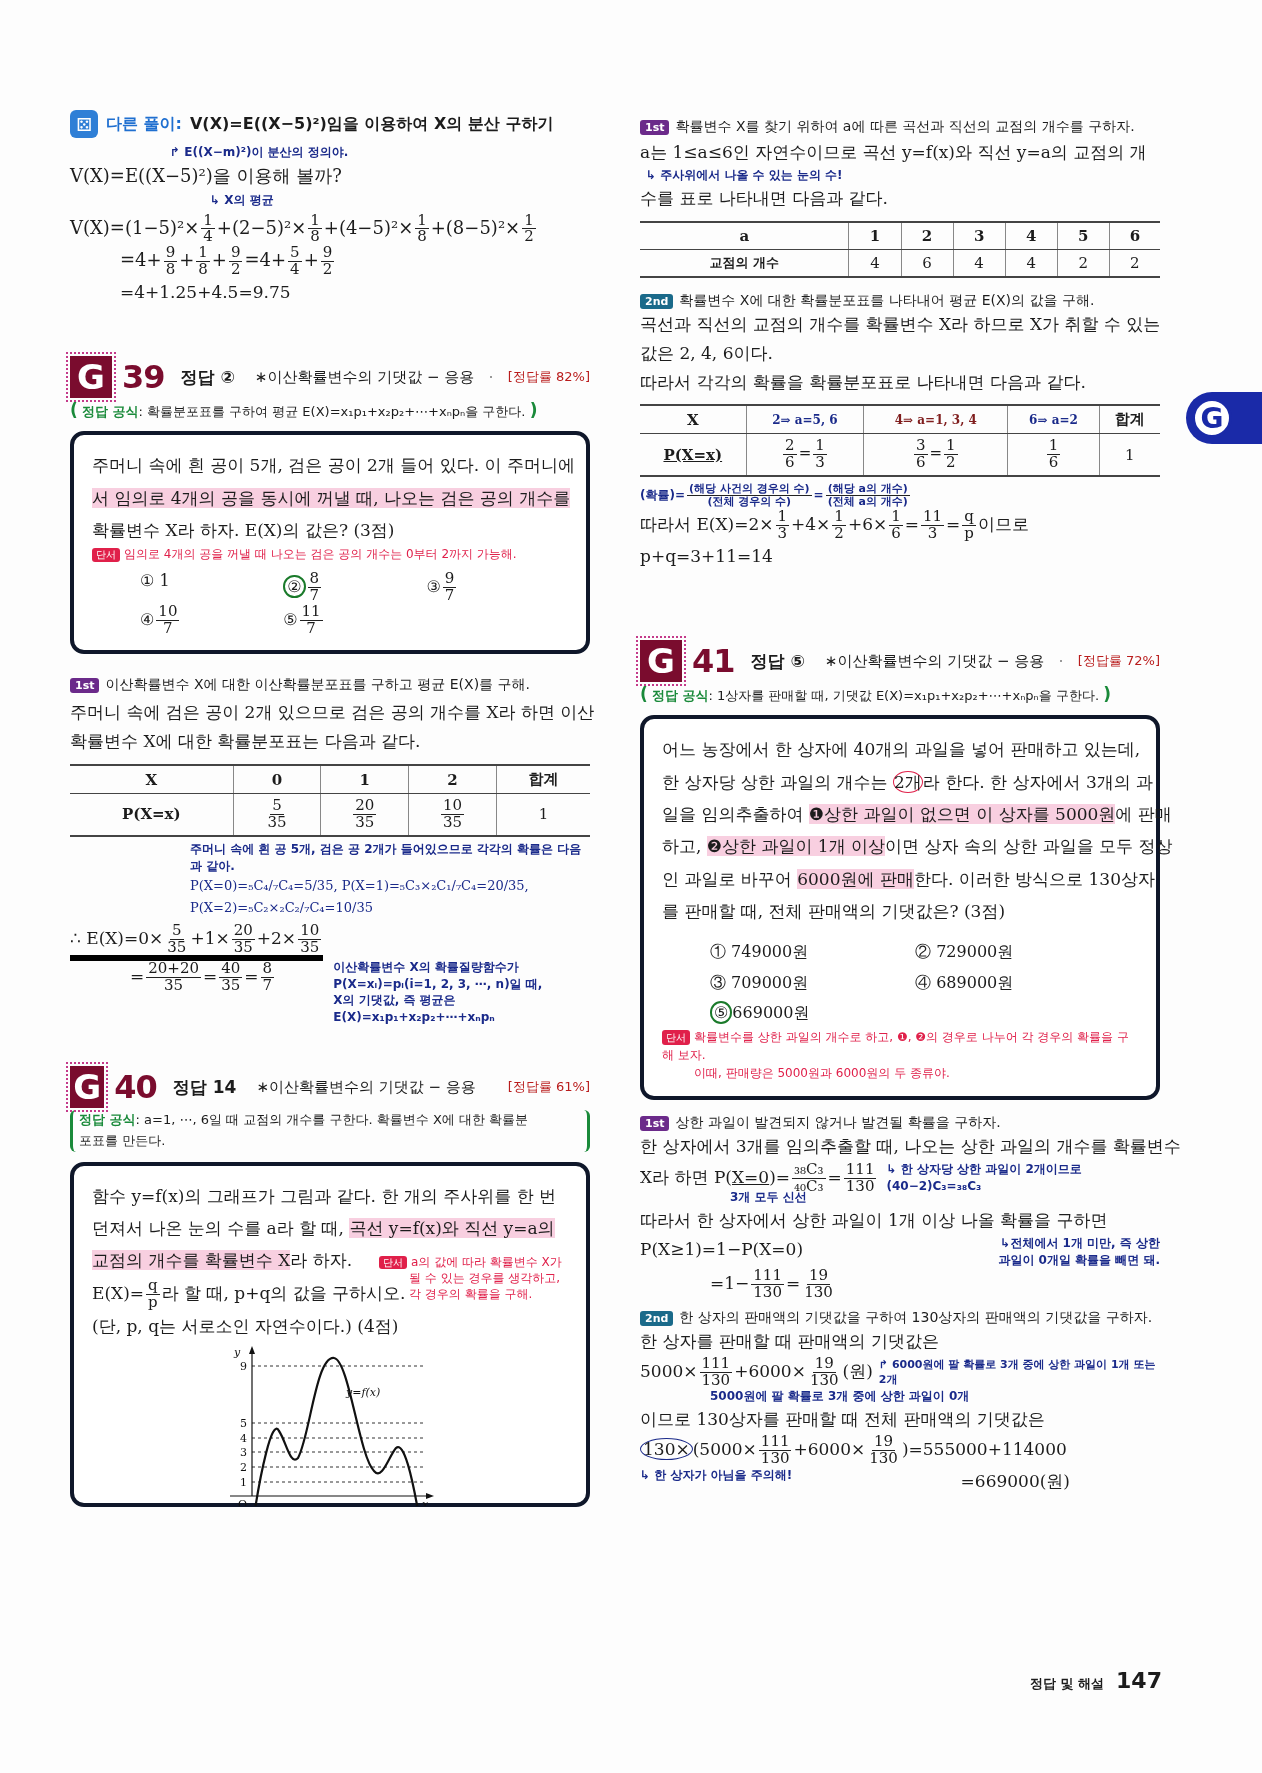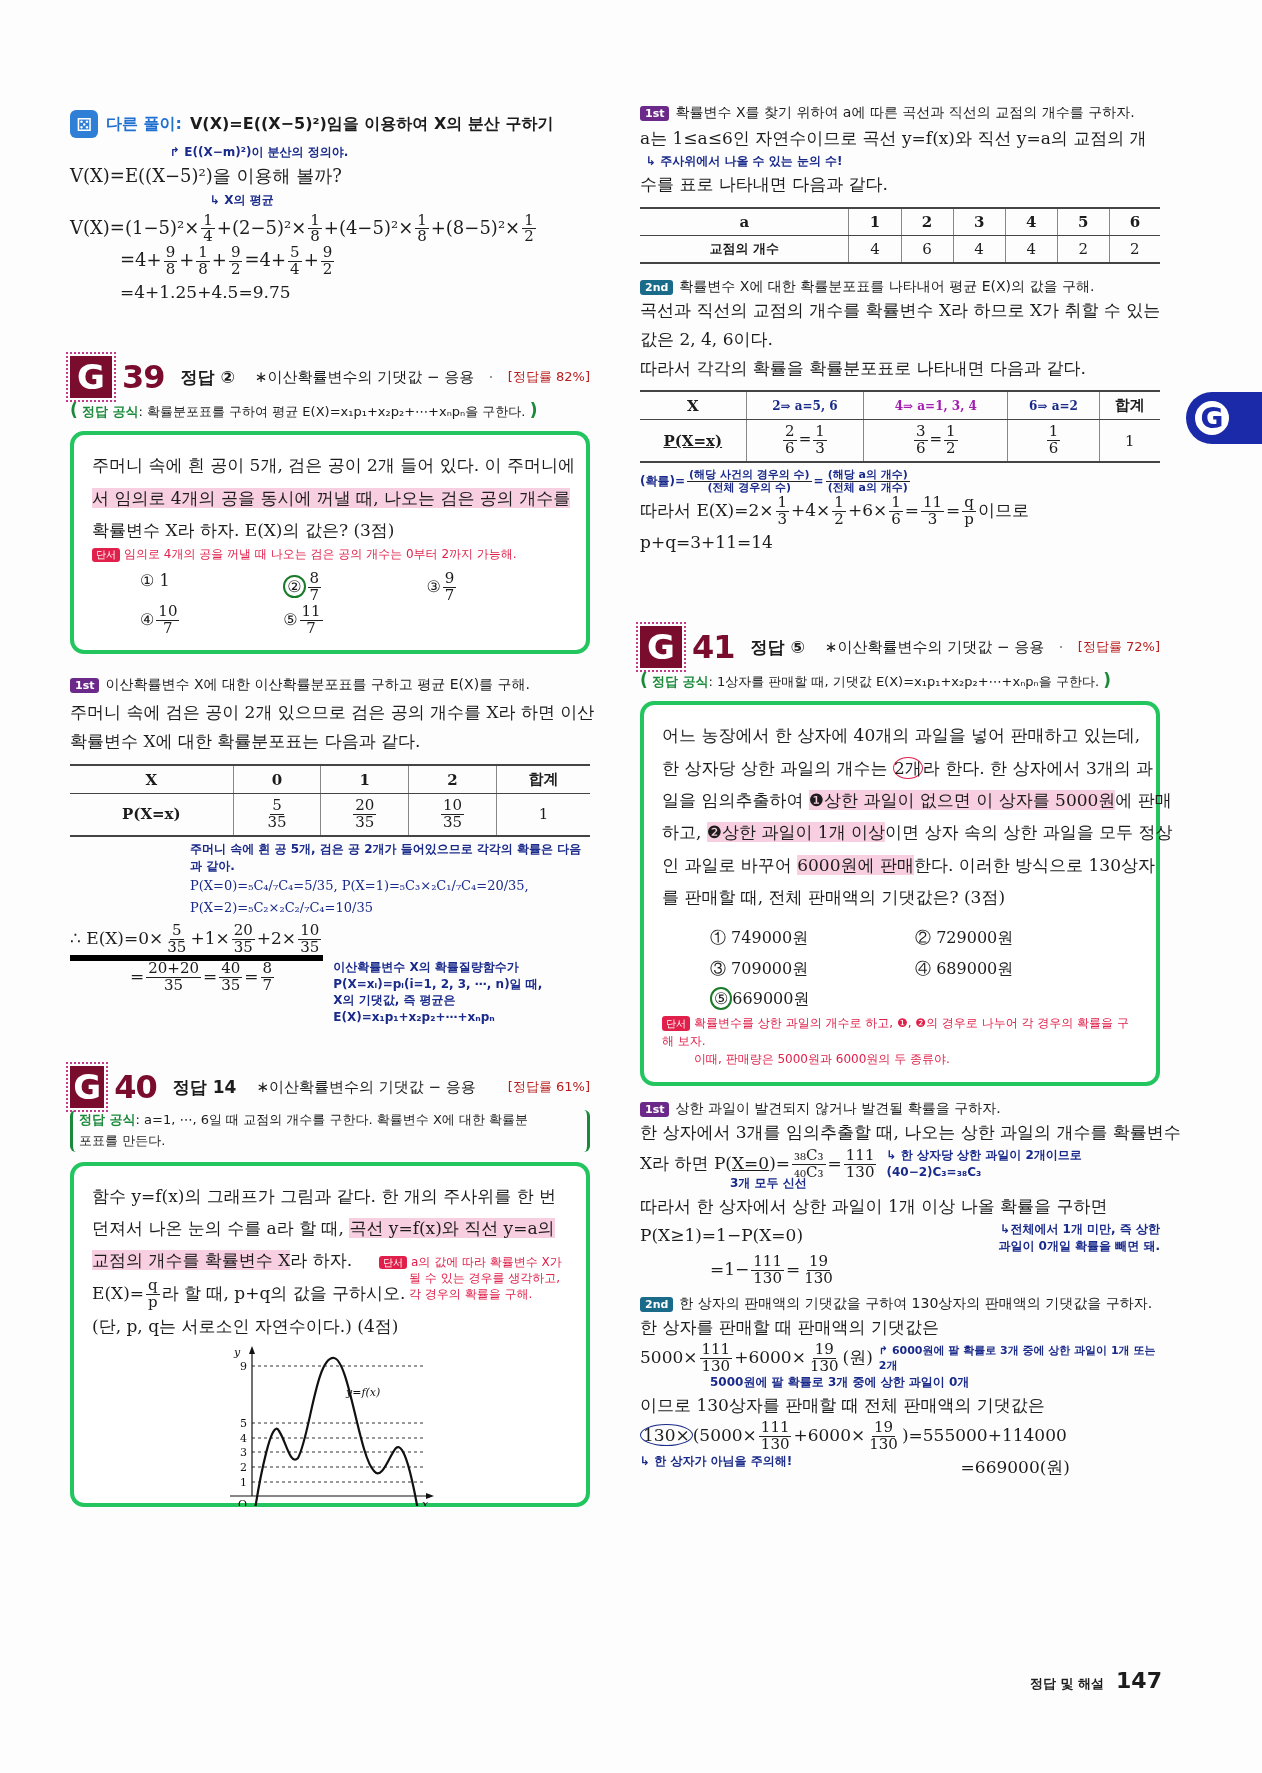--- a/index.html
+++ b/index.html
@@ -1,21 +1,21 @@
 <!DOCTYPE html>
 <html><head>
 <meta charset="utf-8">
 <style>
   * { box-sizing: border-box; margin: 0; padding: 0; }
   html, body { width: 1262px; height: 1773px; background: #fdfdfd; overflow: hidden; }
   body { position: relative; font-family: "DejaVu Serif", "Liberation Serif", serif; color: #1c1c1c; font-size: 17px; }
   .sans { font-family: "DejaVu Sans", "Liberation Sans", sans-serif; }
   .abs { position: absolute; }
   .col-left { position: absolute; left: 70px; top: 110px; width: 520px; }
-  .col-right { position: absolute; left: 640px; top: 104px; width: 520px; }
+  .col-right { position: absolute; left: 640px; top: 118px; width: 520px; }
   .line { line-height: 1.7; white-space: nowrap; }
   .blue-note { color: #1a2a8a; font-family: "DejaVu Sans", sans-serif; font-size: 12px; font-weight: bold; }
   .red-note { color: #e0204a; font-family: "DejaVu Sans", sans-serif; font-size: 12px; }
   .hl { background: #f8cfe0; }
   .frac { display: inline-flex; flex-direction: column; align-items: center; vertical-align: middle; font-size: 15px; line-height: 1.05; margin: 0 2px; }
   .frac .num { border-bottom: 1px solid #222; padding: 0 2px; }
   .frac .den { padding: 0 2px; }
   .other-sol-head { display: flex; align-items: center; gap: 8px; font-weight: bold; font-family: "DejaVu Sans", sans-serif; font-size: 16px; }
   .dice-icon { width: 28px; height: 28px; background: #2f7fd6; border-radius: 6px; display: inline-flex; align-items: center; justify-content: center; color: #fff; font-size: 18px; }
   .other-label { color: #1f6fd0; }
@@ -23,21 +23,21 @@
   .prob-head { display: flex; align-items: center; gap: 10px; white-space: nowrap; }
   .g-badge { width: 42px; height: 42px; background: #7a0c2e; color: #fff; font-family: "DejaVu Sans", sans-serif; font-weight: bold; font-size: 34px; display: flex; align-items: center; justify-content: center; outline: 2px dotted #c43a8a; outline-offset: 2px; }
   .prob-num { color: #7a0c2e; font-family: "DejaVu Sans", sans-serif; font-size: 32px; font-weight: bold; letter-spacing: -1px; }
   .answer { font-family: "DejaVu Sans", sans-serif; font-weight: bold; font-size: 17px; margin-left: 6px; }
   .topic { font-family: "DejaVu Sans", sans-serif; font-size: 15px; margin-left: 10px; }
   .dots { flex: 1; border-bottom: 2px dotted #999; margin: 0 6px; height: 1px; align-self: center; }
   .rate { color: #b91c1c; font-family: "DejaVu Sans", sans-serif; font-size: 13px; }
   .formula { font-family: "DejaVu Sans", sans-serif; font-size: 13px; margin-top: 2px; white-space: nowrap; }
   .formula .lbl { color: #1a8a3a; font-weight: bold; }
   .bracket { color: #1a8a3a; font-weight: bold; font-size: 17px; }
-  .prob-box { border: 4px solid #22c55e; border-radius: 14px; padding: 14px 18px; margin-top: 10px; background: #fff; }
+  .prob-box { border: 4px solid #0f172a; border-radius: 14px; padding: 14px 18px; margin-top: 10px; background: #fff; }
   .prob-box .line { font-size: 17px; line-height: 1.9; }
   .hint-tag { display: inline-block; background: #e0204a; color: #fff; font-size: 10px; padding: 0 4px; border-radius: 3px; margin-right: 4px; font-family: "DejaVu Sans", sans-serif; }
   .choices { display: flex; flex-wrap: wrap; margin-top: 8px; }
   .choice { width: 20%; font-size: 16px; white-space: nowrap; margin-left: 48px; }
   .choices.three .choice { width: 33%; line-height: 1.9; }
   .circled-ans { border: 2px solid #1a7a2a; border-radius: 50%; padding: 0 2px; }
   .step-tag { display: inline-block; color: #fff; font-family: "DejaVu Sans", sans-serif; font-size: 11px; font-weight: bold; padding: 1px 5px; border-radius: 3px; margin-right: 6px; }
   .step-1st { background: #6b2a8a; }
   .step-2nd { background: #1a6a8a; }
   .step-head { font-family: "DejaVu Sans", sans-serif; font-size: 14px; white-space: nowrap; }
@@ -301,21 +301,21 @@
 
     <div class="step-head" style="margin-top:14px;"><span class="step-tag step-2nd">2nd</span><span>확률변수 X에 대한 확률분포표를 나타내어 평균 E(X)의 값을 구해.</span></div>
     <div class="line">곡선과 직선의 교점의 개수를 확률변수 X라 하므로 X가 취할 수 있는</div>
     <div class="line">값은 2, 4, 6이다.</div>
     <div class="line">따라서 각각의 확률을 확률분포표로 나타내면 다음과 같다.</div>
     <table class="dist">
       <tbody>
           <tr>
         <th>X</th>
         <th style="font-size:12px;color:#1a2a8a;">2⇒ a=5, 6</th>
-        <th style="font-size:12px;color:#a21caf;">4⇒ a=1, 3, 4</th>
+        <th style="font-size:12px;color:#7f1d1d;">4⇒ a=1, 3, 4</th>
         <th style="font-size:12px;color:#1a2a8a;">6⇒ a=2</th>
         <th class="sans">합계</th>
       </tr>
       <tr>
         <th style="text-decoration:underline;">P(X=x)</th>
         <td><span class="frac">
                 <span class="num">2</span>
                 <span class="den">6</span>
               </span>=<span class="frac">
                 <span class="num">1</span>

